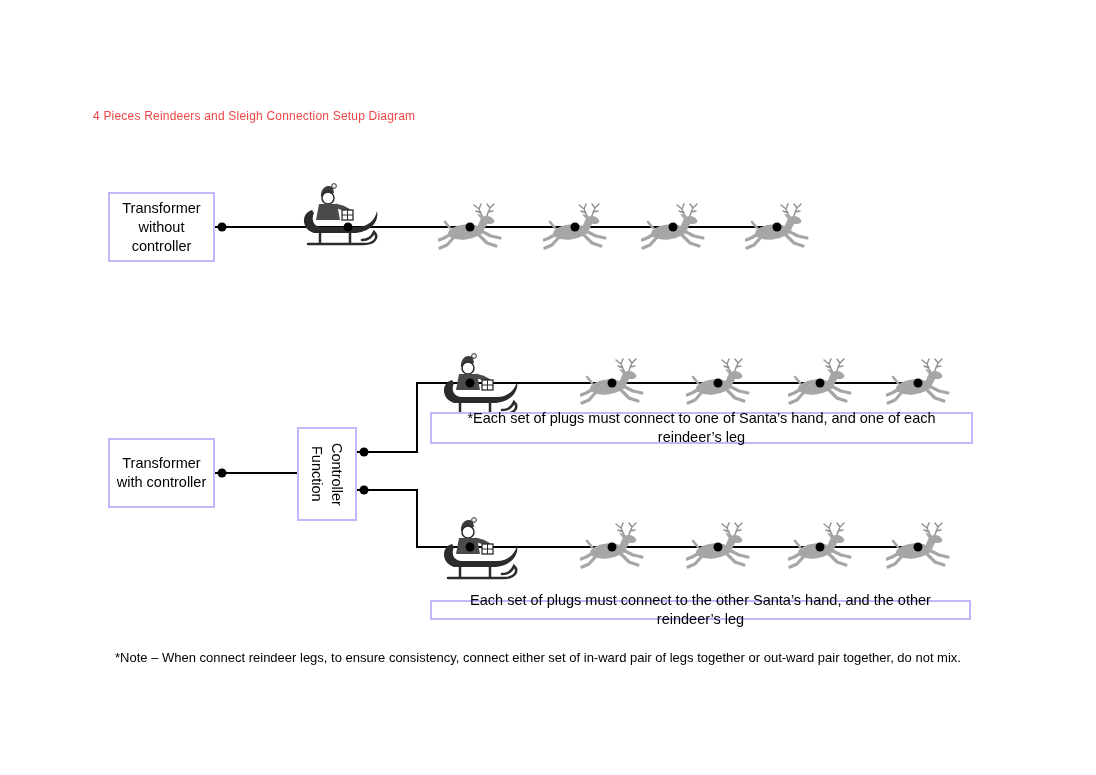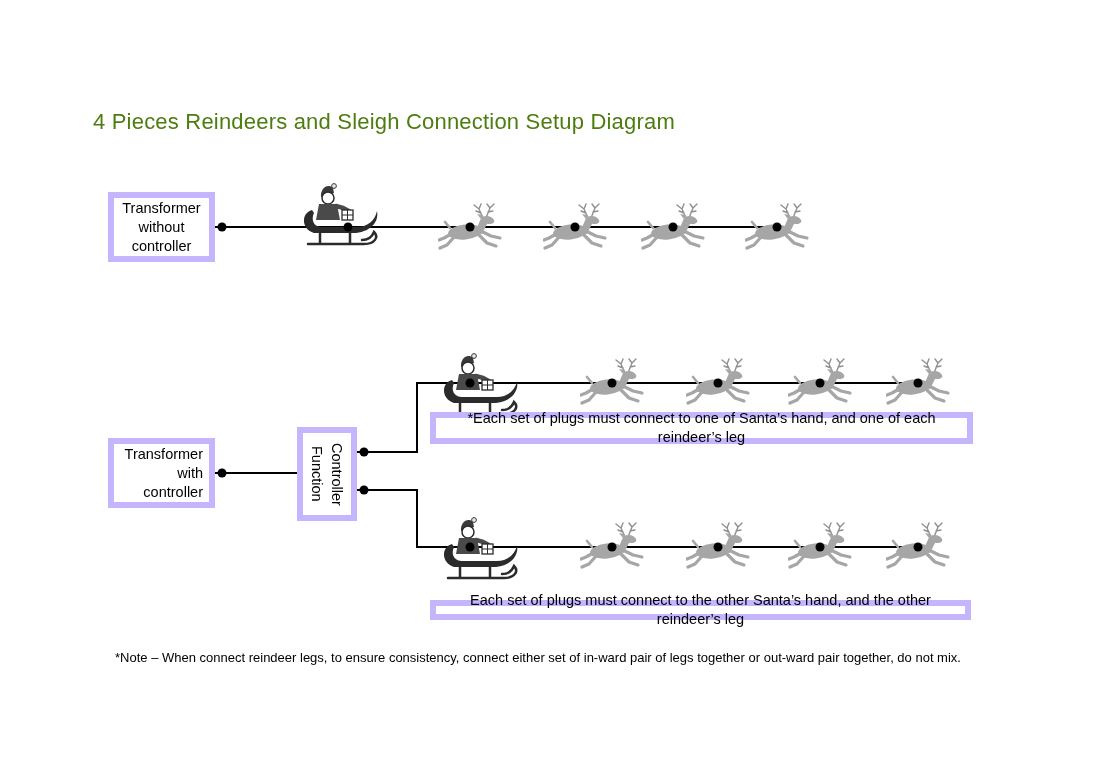--- a/index.html
+++ b/index.html
@@ -8,41 +8,41 @@
     background: #ffffff;
     font-family: "Liberation Sans", sans-serif;
     position: relative;
     overflow: hidden;
     color: #000;
   }
   .page { position: absolute; inset: 0; background: #ffffff; }
   .title {
     position: absolute;
     left: 93px; top: 109px;
-    font-size: 22px;
+    font-size: 12px;
     font-weight: 400;
-    color: #4d7c0f;
+    color: #ef4444;
     letter-spacing: 0.2px;
     white-space: nowrap;
   }
   svg.diagram { position: absolute; left: 0; top: 0; }
   .box {
     position: absolute;
-    border: 6px solid #c4b5fd;
+    border: 2px solid #c4b5fd;
     background: #ffffff;
     display: flex;
     align-items: center;
     justify-content: center;
     text-align: center;
     font-size: 14.5px;
     line-height: 19px;
     color: #000;
   }
   .transformer1 { left: 108px; top: 192px; width: 107px; height: 70px; padding: 2px 6px; }
-  .transformer2 { left: 108px; top: 438px; width: 107px; height: 70px; padding: 2px 6px; text-align: right; }
+  .transformer2 { left: 108px; top: 438px; width: 107px; height: 70px; padding: 2px 6px; }
   .controller   { left: 297px; top: 427px; width: 60px;  height: 94px; }
   .controller .vtext {
     writing-mode: vertical-lr;
     text-align: center;
     font-size: 14.5px;
     line-height: 20px;
   }
   .caption1 { left: 283px; top: 264px; width: 540px; height: 33px; padding: 0 8px; }
   .caption2 { left: 430px; top: 412px; width: 543px; height: 32px; padding: 9px 8px; }
   .caption3 { left: 430px; top: 600px; width: 541px; height: 20px; padding: 0 8px; }

